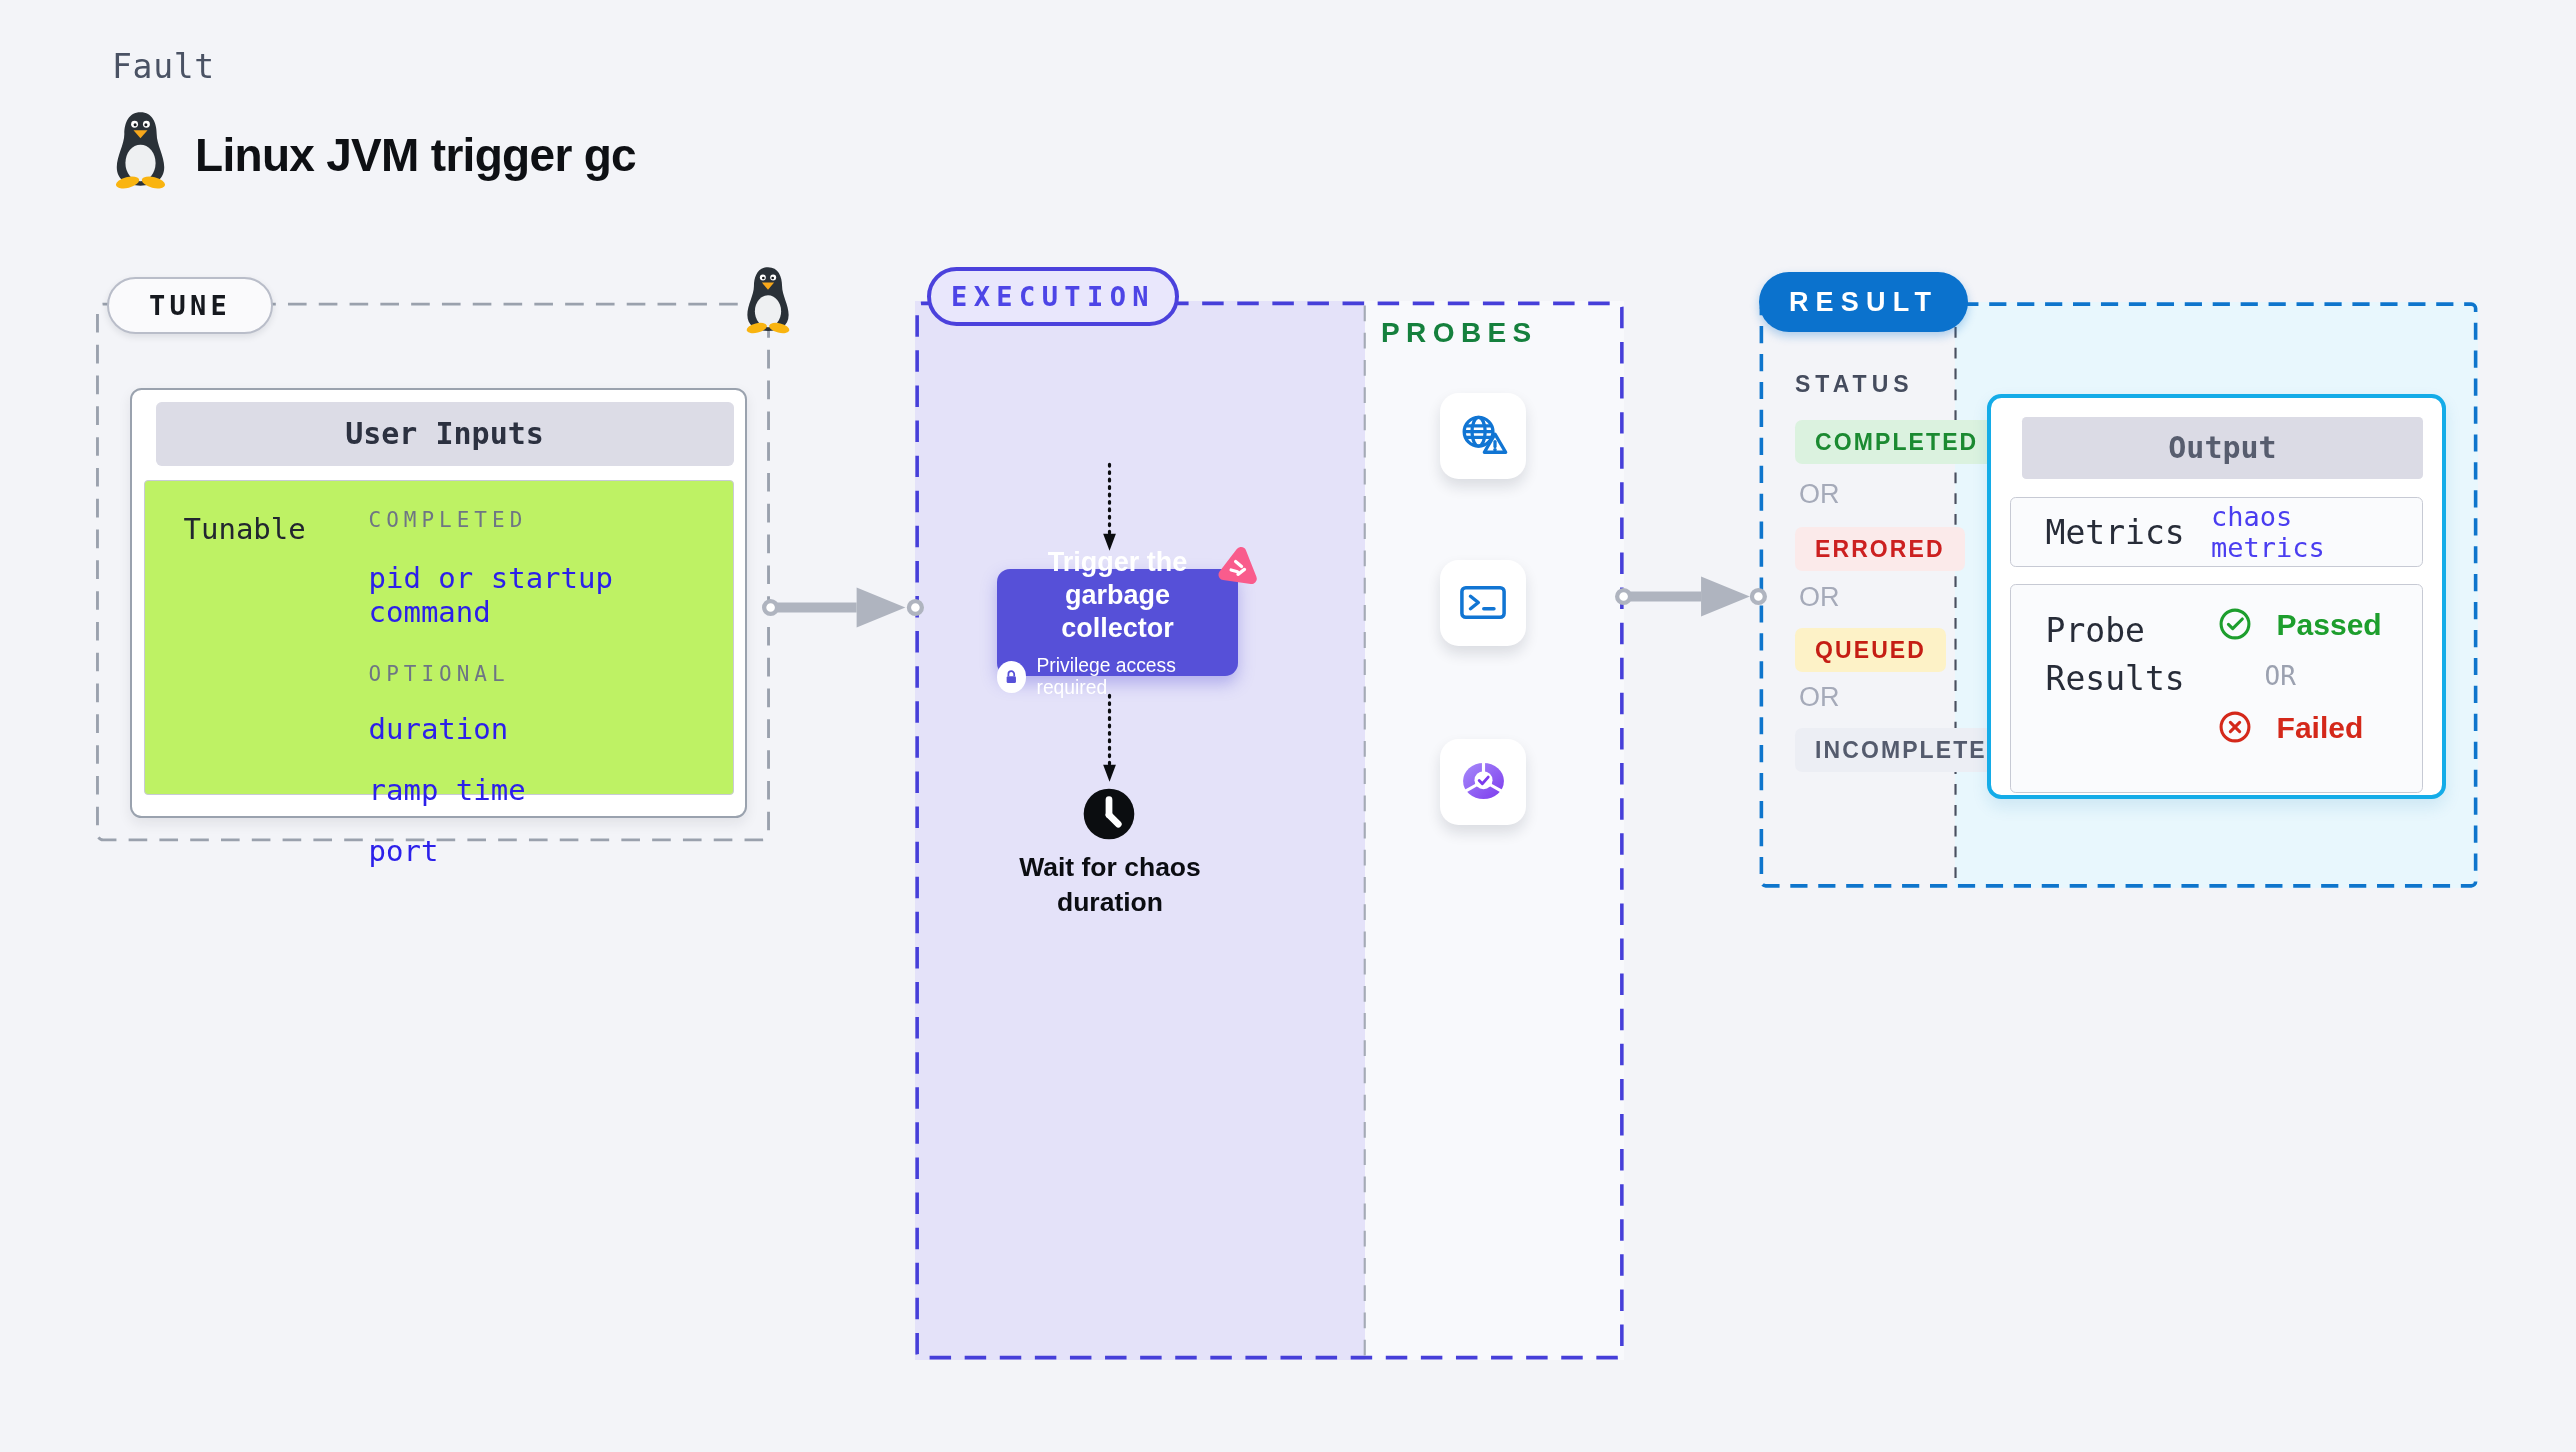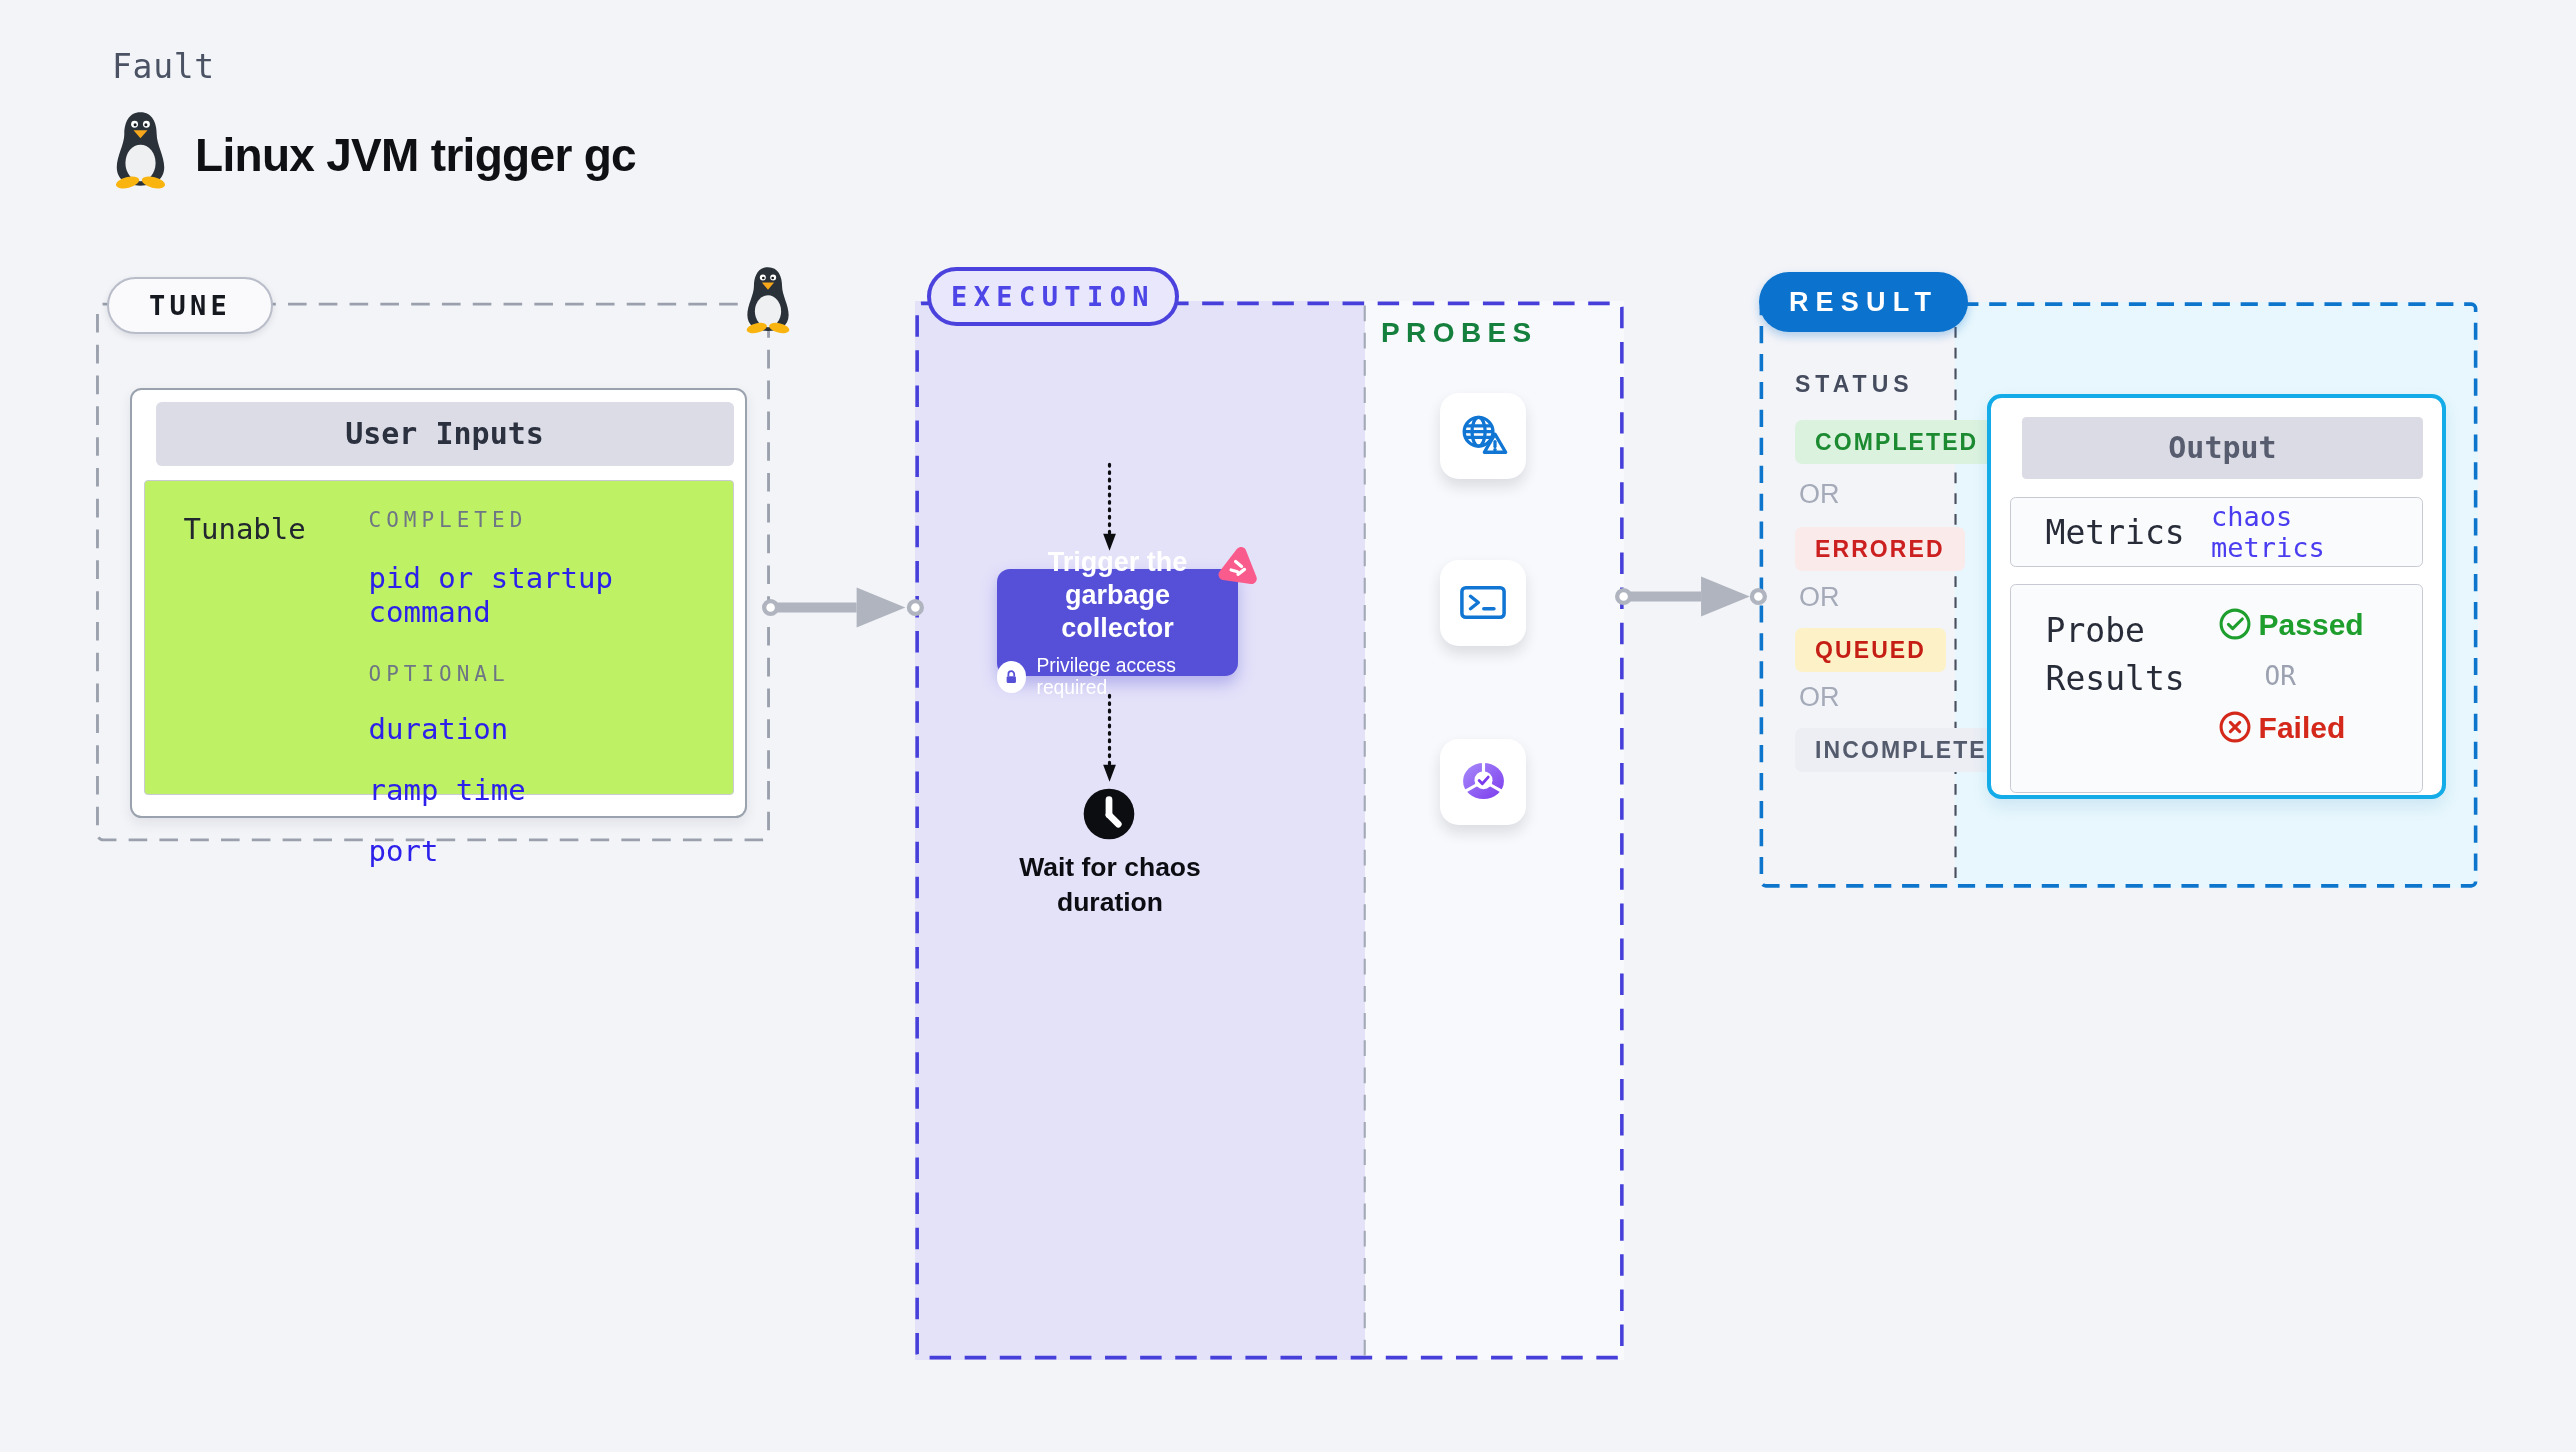--- a/index.html
+++ b/index.html
@@ -58,21 +58,21 @@
 
   .output-card{background:#ffffff;border:4.3px solid #14ace8;border-radius:14.3px;box-sizing:border-box;padding:18.6px;z-index:4;
                box-shadow:0 7.2px 15.8px rgba(20,120,180,.12);}
   .output-header{background:#dbdbe5;border-radius:4.3px;height:62px;display:flex;align-items:center;justify-content:center;
                  font-size:30px;font-weight:bold;color:#575d6e;}
   .output-row{border:1.4px solid #c7cad4;border-radius:5.7px;background:#fafbfd;box-sizing:border-box;display:flex;align-items:flex-start;}
   .metrics-row{margin-top:18.6px;height:70px;align-items:center;padding:0 23px;}
   .probe-row{margin-top:17px;height:209px;padding:21.5px 23px;}
   .out-label{font-size:33px;color:#272c38;}
   .metrics-value{font-size:27px;color:#4a3df0;}
-  .result-line{display:flex;align-items:center;gap:7px;}
+  .result-line{display:flex;align-items:center;gap:25px;}
   .passed-text{font-size:30px;font-weight:bold;color:#1d9e2d;}
   .failed-text{font-size:30px;font-weight:bold;color:#d4281a;}
   .or-output{font-size:26px;color:#9ba1b0;margin:18.6px 0 18.6px 47px;}
 </style>
 </head>
 <body>
 
 <div class="canvas">
 
   <div class="abs mono kicker" style="left:100px;top:47px;">Fault</div>

